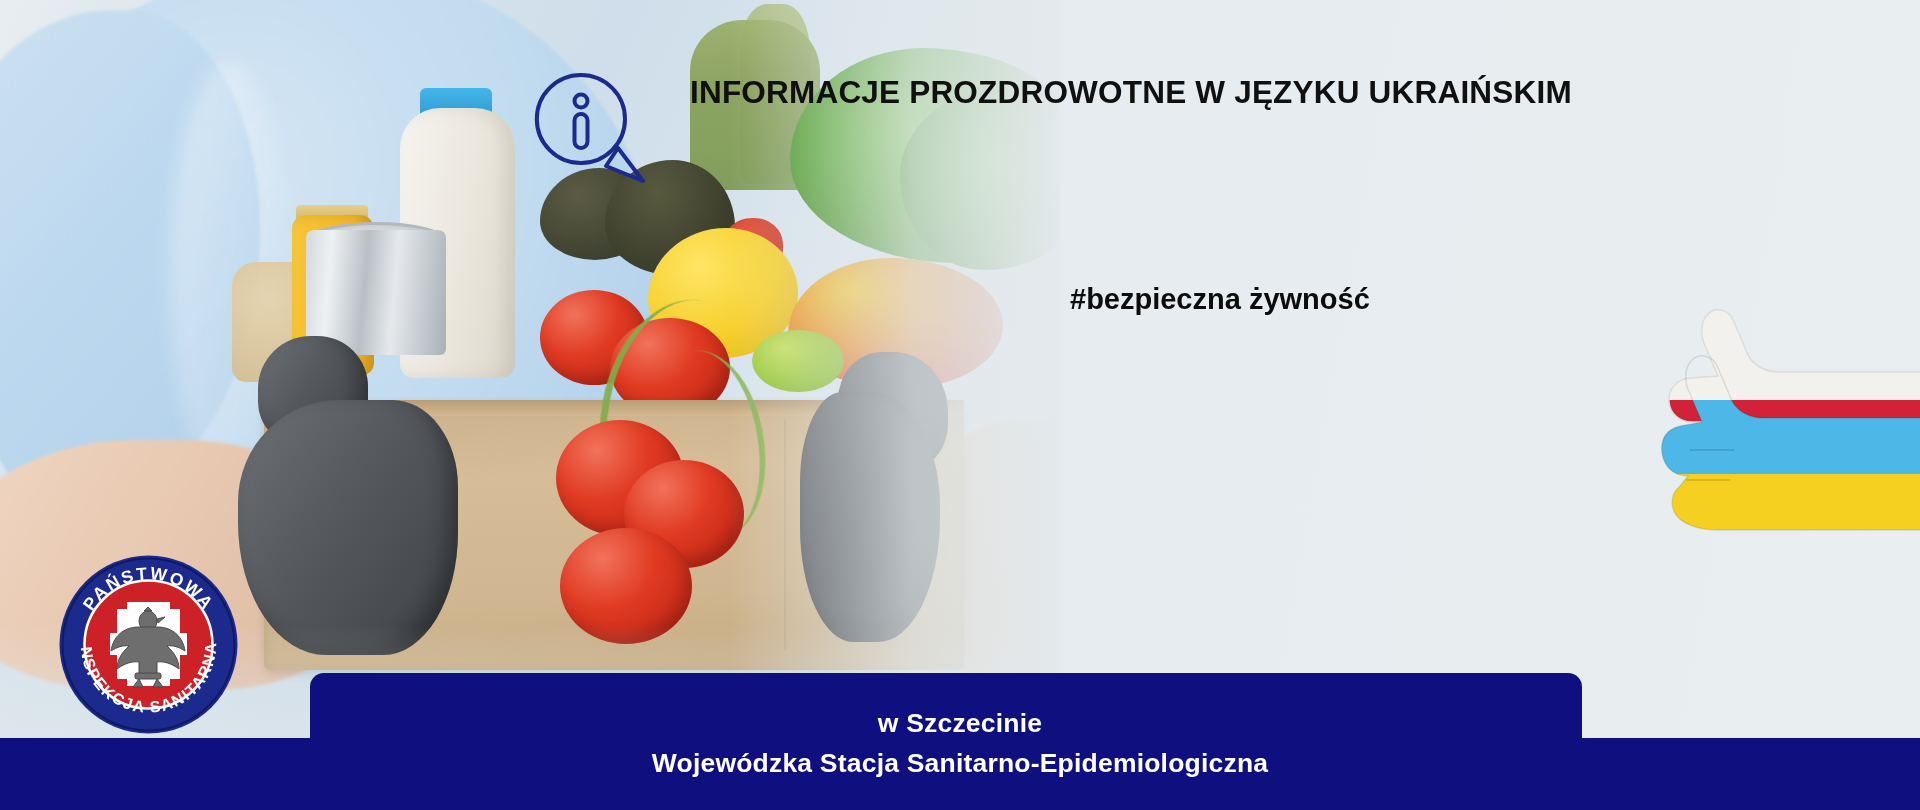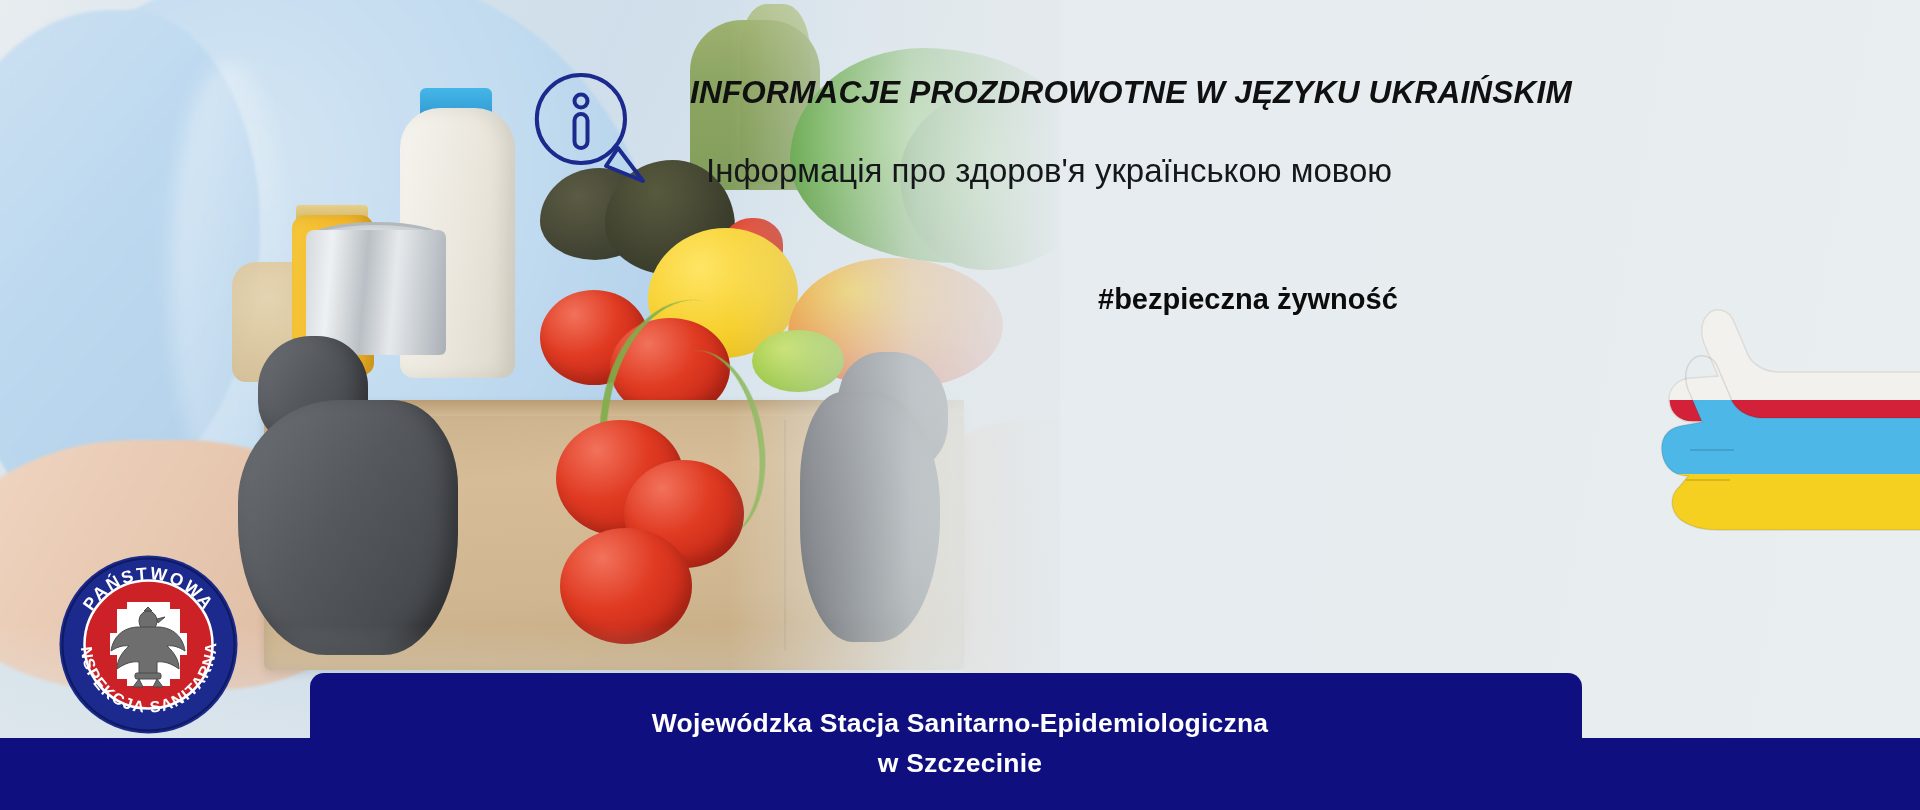--- a/index.html
+++ b/index.html
@@ -194,29 +194,28 @@
   }
 
   
   .info-icon{position:absolute;left:522px;top:62px;width:130px;height:125px;}
 
   
   .headline{
     position:absolute;left:690px;top:74px;width:1110px;
     font-size:31.5px;font-weight:700;letter-spacing:.2px;color:#101010;
     white-space:nowrap;
-    font-style:italic;
   }
   .subhead{
     position:absolute;left:706px;top:152px;width:1120px;
     font-size:33px;font-weight:400;color:#15171a;white-space:nowrap;
   }
   .tag-pl{
     position:absolute;left:1070px;top:283px;
-    font-size:29px;font-weight:700;color:#0c0c0c;white-space:nowrap;margin-left:28px;
+    font-size:29px;font-weight:700;color:#0c0c0c;white-space:nowrap;
   }
   .tag-ua{
     position:absolute;left:1068px;top:356px;
     font-size:27px;font-weight:400;color:#111214;white-space:nowrap;
   }
   .tag-ua .hash{font-weight:700;}
 
   
   .hands{position:absolute;left:1660px;top:300px;width:268px;height:250px;}
 
@@ -296,21 +295,20 @@
     <svg viewBox="0 0 130 125" width="130" height="125" aria-hidden="true">
       <path d="M 103 57 A 44 44 0 1 1 14.8 57 A 44 44 0 1 1 103 57 Z" fill="none" stroke="#1b2a8c" stroke-width="4"></path>
       <path d="M 96 86 L 121 119 L 84 104 Z" fill="none" stroke="#1b2a8c" stroke-width="4" stroke-linejoin="round"></path>
       <circle cx="59" cy="39" r="6.5" fill="none" stroke="#1b2a8c" stroke-width="4"></circle>
       <rect x="52.5" y="52" width="13" height="34" rx="6.5" fill="none" stroke="#1b2a8c" stroke-width="4"></rect>
     </svg>
   </div>
 
   <div class="headline">INFORMACJE PROZDROWOTNE W JĘZYKU UKRAIŃSKIM</div>
 
-  <div class="subhead">Інформація про здоров'я українською мовою</div>
 
   <div class="tag-pl">#bezpieczna żywność</div>
 
 
   <div class="hands">
     <svg viewBox="0 0 268 250" width="268" height="250" aria-hidden="true">
       <defs>
         <clipPath id="polHand">
           <path d="M268 72 L120 72 C104 72 90 64 86 50 L74 22
                    C70 10 56 6 48 14 C40 22 40 36 46 48 L58 76
@@ -380,17 +378,17 @@
       </text>
       <text font-family="Liberation Sans, sans-serif" font-size="16" font-weight="700" fill="#ffffff" letter-spacing="1.6">
         <textPath href="#arcBot" startOffset="50%" text-anchor="middle">INSPEKCJA SANITARNA</textPath>
       </text>
     </svg>
   </div>
 
   <div class="navy-step"></div>
   <div class="navy-bar"></div>
   <div class="org">
+    <div>w Szczecinie</div>
     <div>Wojewódzka Stacja Sanitarno-Epidemiologiczna</div>
-    <div>w Szczecinie</div>
   </div>
 
 </div>
 
 </body></html>

